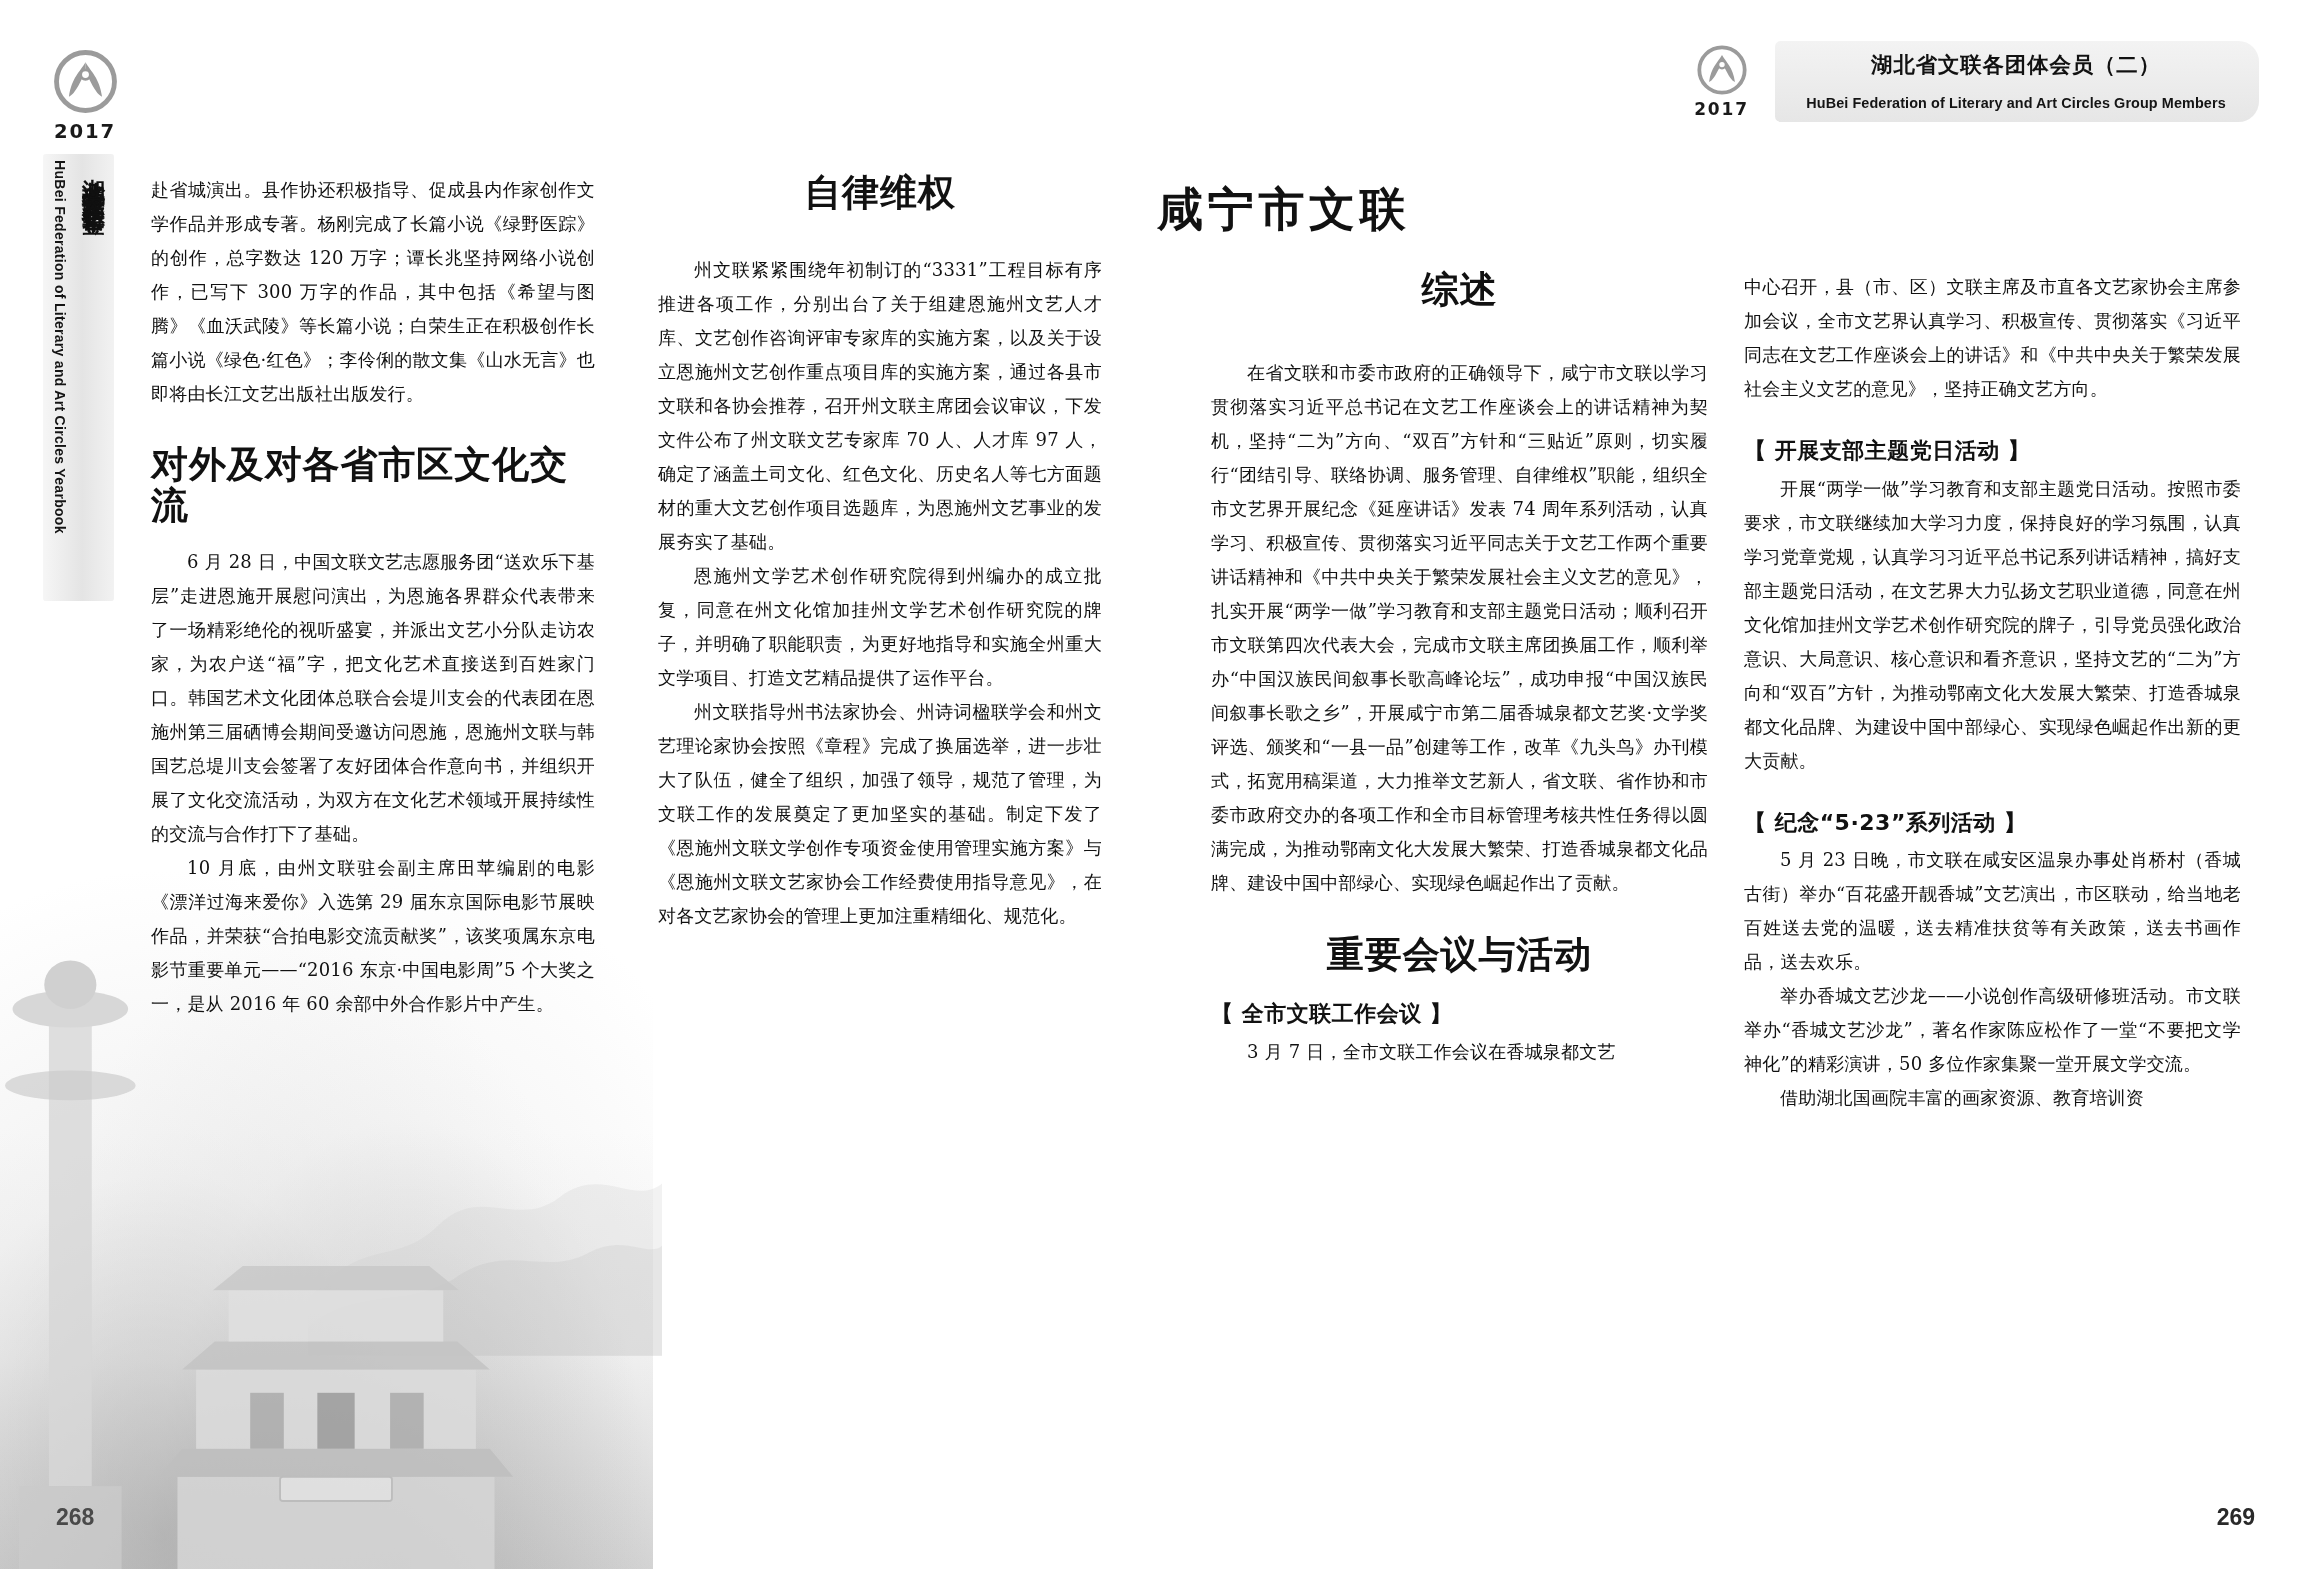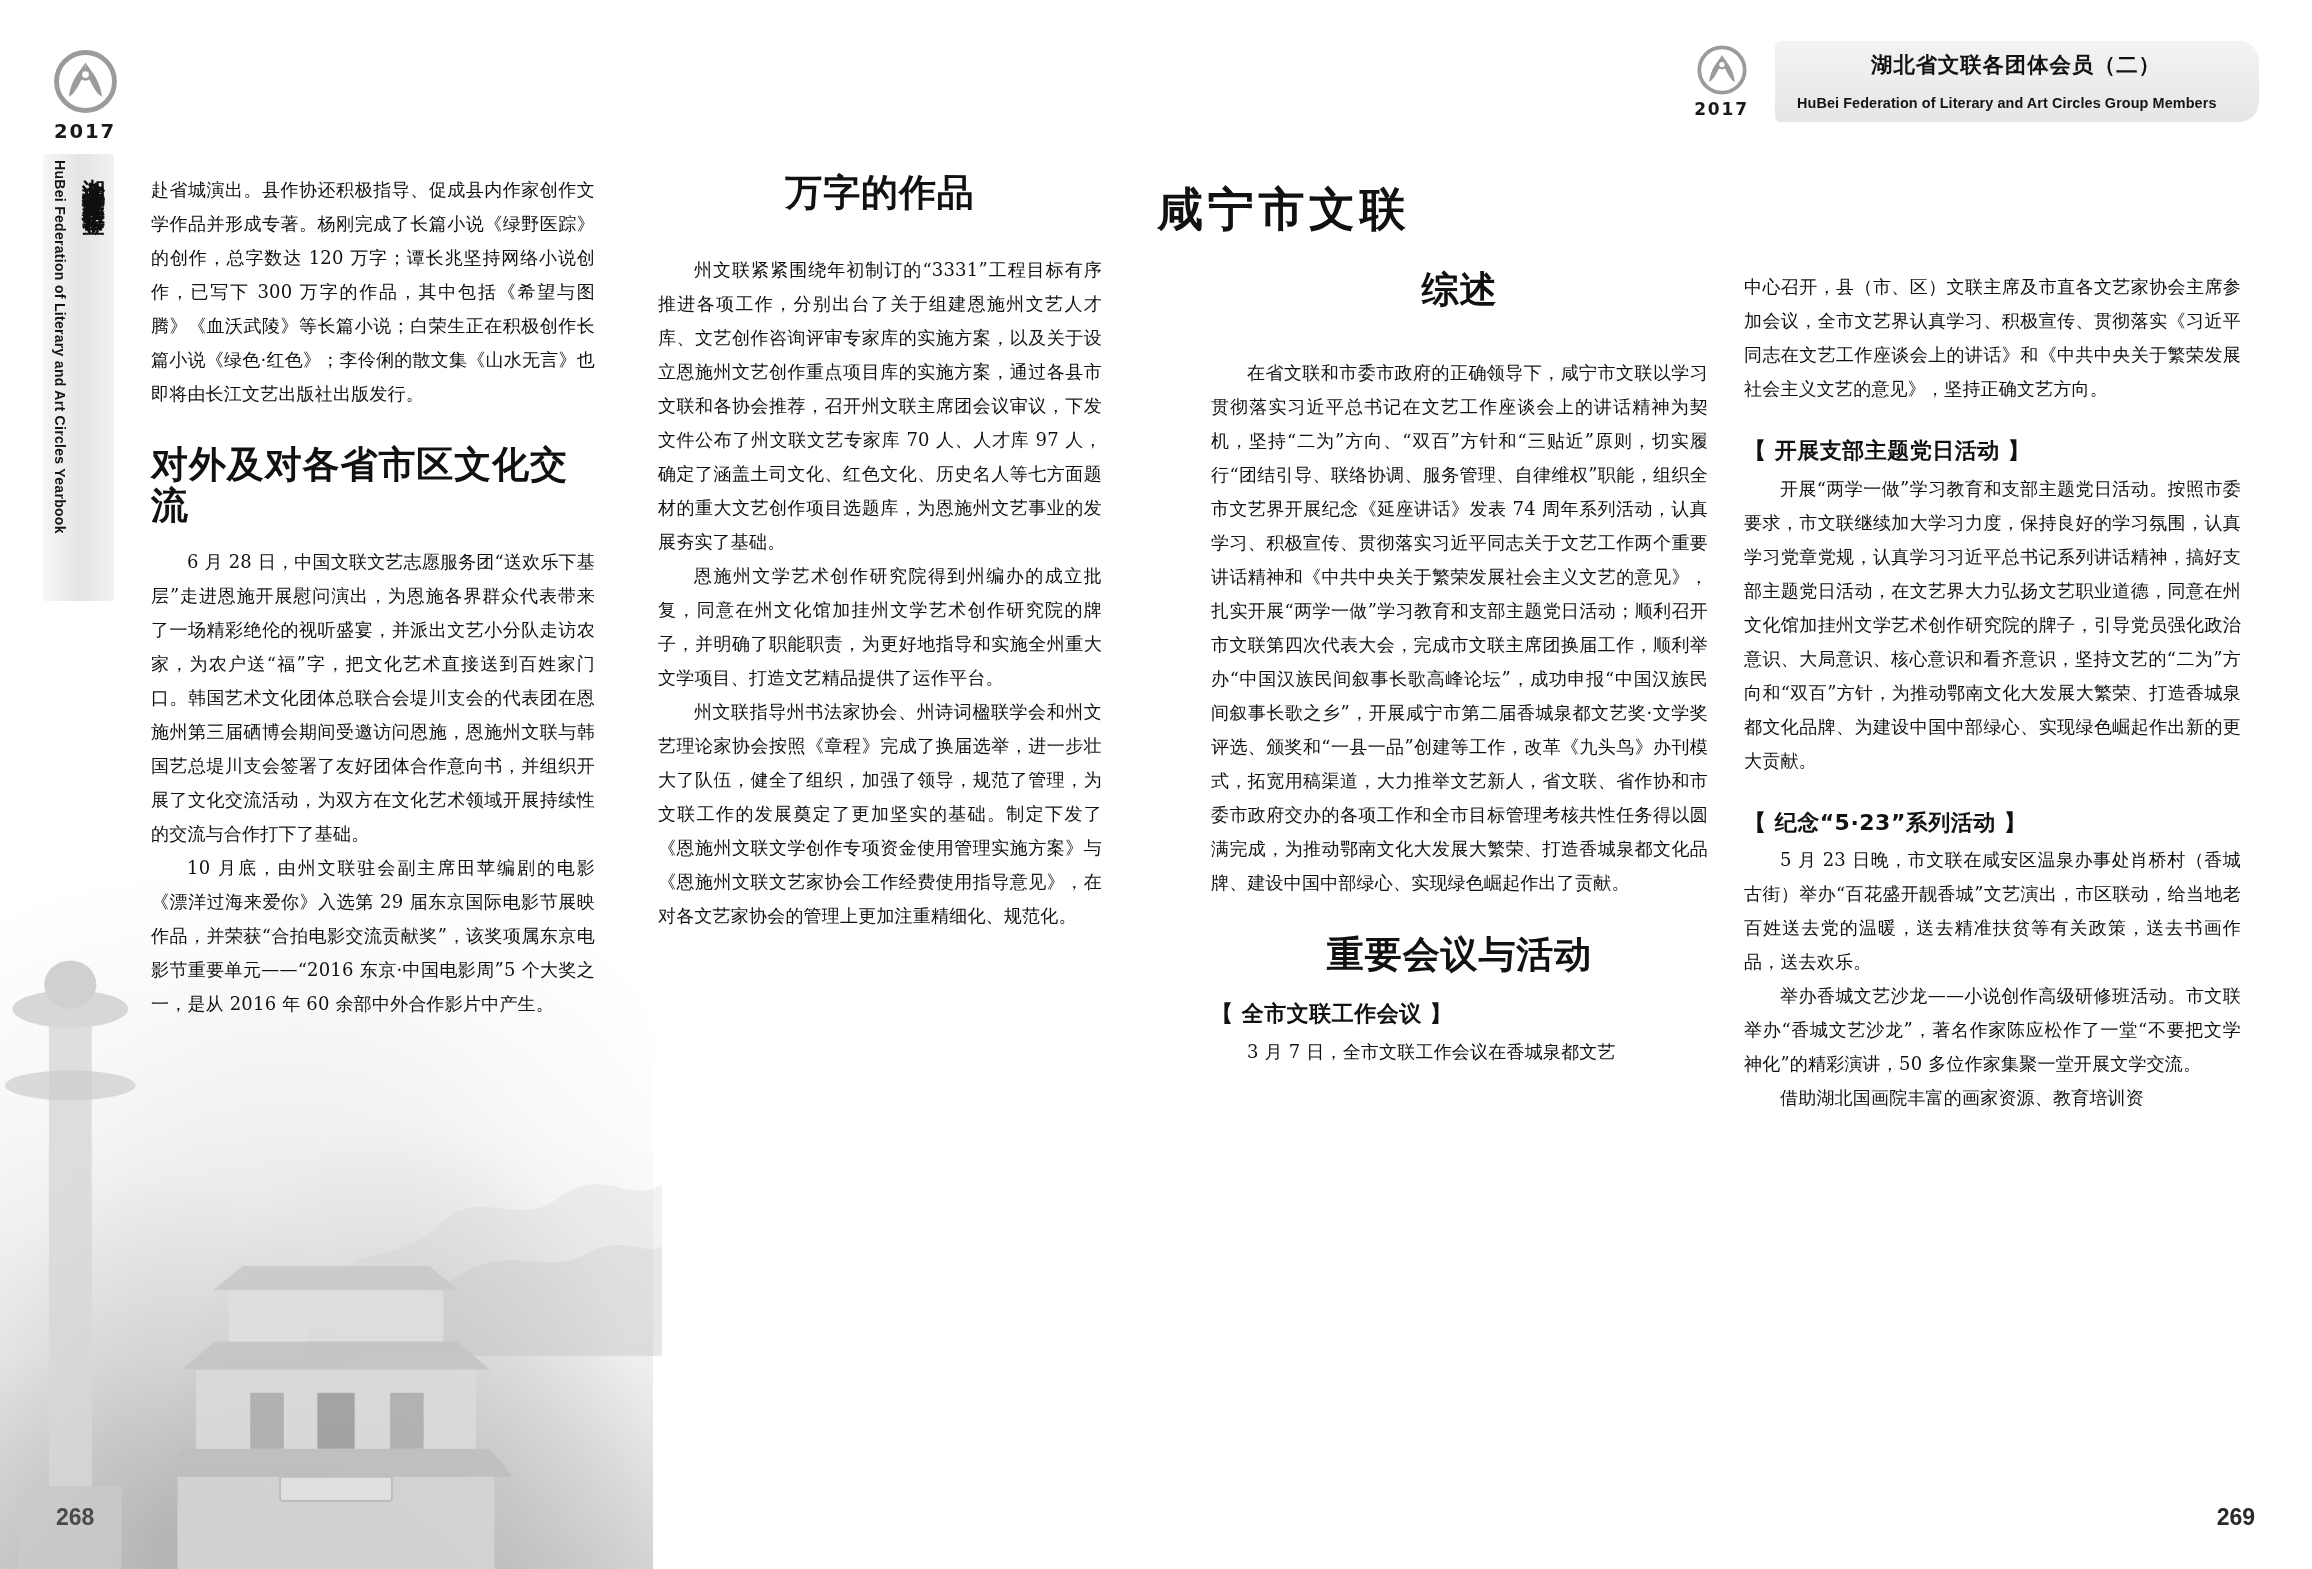--- a/index.html
+++ b/index.html
@@ -71,21 +71,21 @@
     background:linear-gradient(to bottom,#f3f3f3,#e6e6e6);
     border-radius:5.6px 20.5px 20.5px 5.6px;
     padding:9.3px 24px 10.3px 22.4px;min-width:438px;
   }
   .rp-bar .cn{
     font-family:"DejaVu Sans","Liberation Sans",sans-serif;
     font-weight:700;font-size:21.4px;color:#111;letter-spacing:0.9px;text-align:center;
   }
   .rp-bar .en{
     font-family:"Liberation Sans",sans-serif;
-    font-weight:700;font-size:14.4px;color:#141414;margin-top:16px;letter-spacing:0.1px;
+    font-weight:700;font-size:14.4px;color:#141414;margin-top:16px;letter-spacing:0.1px;text-align:center;
   }
 
   
   .cols{position:absolute;display:flex;}
   .col{box-sizing:border-box;}
   p.body{
     margin:0;
     font-family:"DejaVu Serif","Liberation Serif",serif;
     font-size:18px;line-height:34px;color:#111;
     text-align:justify;text-justify:inter-ideograph;
@@ -169,21 +169,21 @@
     <div class="cols" style="left:151px;top:173px;width:951px;gap:63px;">
 
       <div class="col" style="width:444px;">
         <p class="body noindent">赴省城演出。县作协还积极指导、促成县内作家创作文学作品并形成专著。杨刚完成了长篇小说《绿野医踪》的创作，总字数达 120 万字；谭长兆坚持网络小说创作，已写下 300 万字的作品，其中包括《希望与图腾》《血沃武陵》等长篇小说；白荣生正在积极创作长篇小说《绿色·红色》；李伶俐的散文集《山水无言》也即将由长江文艺出版社出版发行。</p>
         <h2 class="sec-head" style="margin:34px 0 18.6px;">对外及对各省市区文化交流</h2>
         <p class="body">6 月 28 日，中国文联文艺志愿服务团“送欢乐下基层”走进恩施开展慰问演出，为恩施各界群众代表带来了一场精彩绝伦的视听盛宴，并派出文艺小分队走访农家，为农户送“福”字，把文化艺术直接送到百姓家门口。韩国艺术文化团体总联合会堤川支会的代表团在恩施州第三届硒博会期间受邀访问恩施，恩施州文联与韩国艺总堤川支会签署了友好团体合作意向书，并组织开展了文化交流活动，为双方在文化艺术领域开展持续性的交流与合作打下了基础。</p>
         <p class="body">10 月底，由州文联驻会副主席田苹编剧的电影《漂洋过海来爱你》入选第 29 届东京国际电影节展映作品，并荣获“合拍电影交流贡献奖”，该奖项属东京电影节重要单元——“2016 东京·中国电影周”5 个大奖之一，是从 2016 年 60 余部中外合作影片中产生。</p>
       </div>
 
       <div class="col" style="width:444px;">
-        <h2 class="sec-head" style="text-align:center;margin:0 0 39px;">万字的作品</h2>
+        <h2 class="sec-head" style="text-align:center;margin:0 0 39px;">自律维权</h2>
         <p class="body">州文联紧紧围绕年初制订的“3331”工程目标有序推进各项工作，分别出台了关于组建恩施州文艺人才库、文艺创作咨询评审专家库的实施方案，以及关于设立恩施州文艺创作重点项目库的实施方案，通过各县市文联和各协会推荐，召开州文联主席团会议审议，下发文件公布了州文联文艺专家库 70 人、人才库 97 人，确定了涵盖土司文化、红色文化、历史名人等七方面题材的重大文艺创作项目选题库，为恩施州文艺事业的发展夯实了基础。</p>
         <p class="body">恩施州文学艺术创作研究院得到州编办的成立批复，同意在州文化馆加挂州文学艺术创作研究院的牌子，并明确了职能职责，为更好地指导和实施全州重大文学项目、打造文艺精品提供了运作平台。</p>
         <p class="body">州文联指导州书法家协会、州诗词楹联学会和州文艺理论家协会按照《章程》完成了换届选举，进一步壮大了队伍，健全了组织，加强了领导，规范了管理，为文联工作的发展奠定了更加坚实的基础。制定下发了《恩施州文联文学创作专项资金使用管理实施方案》与《恩施州文联文艺家协会工作经费使用指导意见》，在对各文艺家协会的管理上更加注重精细化、规范化。</p>
       </div>
     </div>
 
     <div class="pg l">268</div>
   </div>
 
   <div class="page right">

